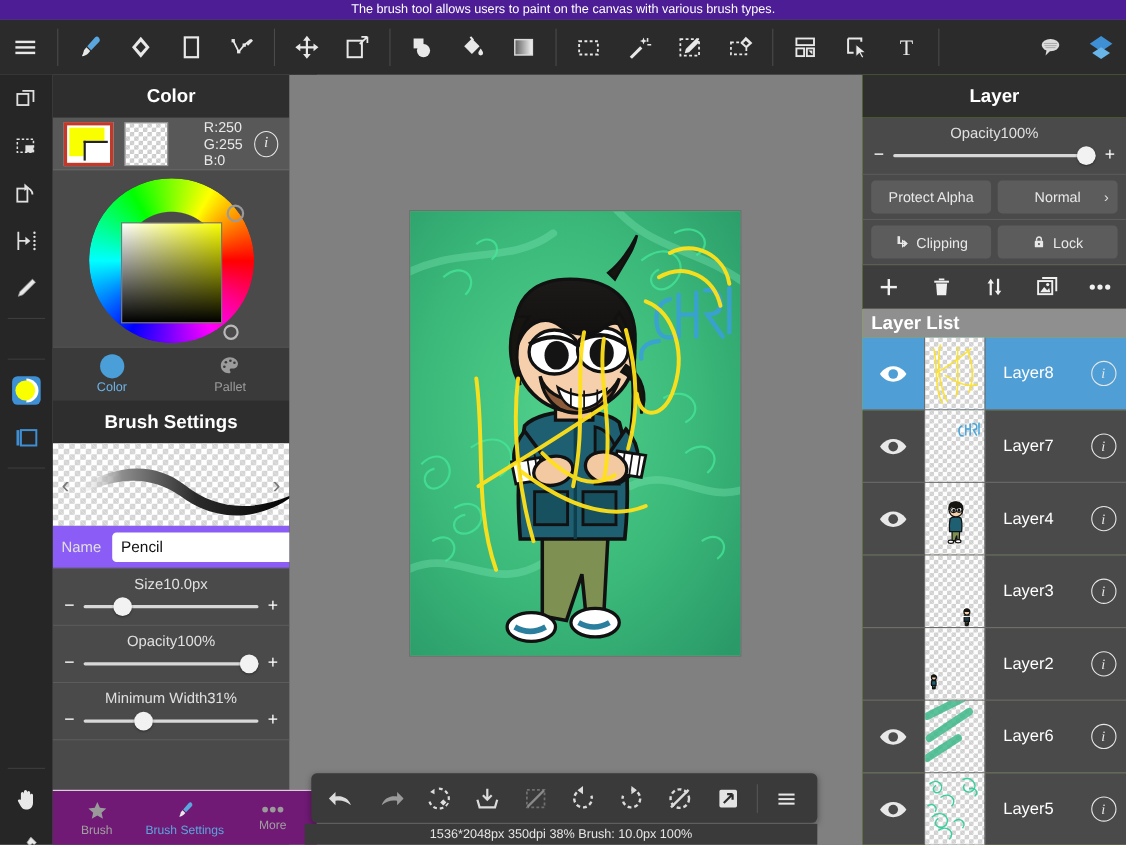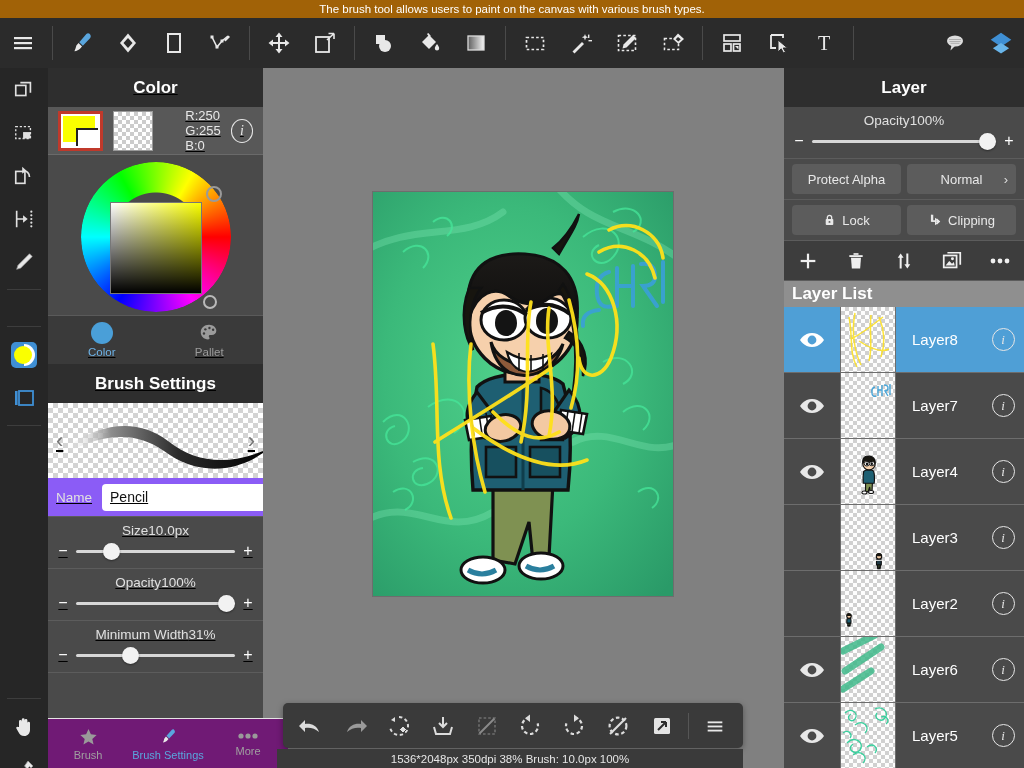--- a/index.html
+++ b/index.html
@@ -8,21 +8,21 @@
     background: #808080;
     font-family: "Liberation Sans", sans-serif;
     overflow: hidden;
     -webkit-font-smoothing: antialiased;
   }
   #app { position: relative; width: 1024px; height: 768px; }
 
   
   .hint-bar {
     position: absolute; left: 0; top: 0; width: 1024px; height: 18px;
-    background: #a16207; color: #fff;
+    background: #4c1d95; color: #fff;
     font-size: 11.5px; line-height: 18px; text-align: center;
   }
 
   
   .topbar {
     position: absolute; left: 0; top: 18px; width: 1024px; height: 50px;
     background: #2b2b2b;
     display: flex; align-items: center;
   }
   .tgroup { display:flex; align-items:center; height:50px; }
@@ -43,21 +43,21 @@
   .rbtn {
     width: 48px; height: 43px;
     display:flex; align-items:center; justify-content:center;
     cursor:pointer;
   }
   .rsep { width: 34px; height:1px; background:#3d3d3d; margin: 6px auto; }
 
   
   .lpanel {
     position:absolute; left:48px; top:68px; width:215px; height:700px;
-    background:#4a4a4a; overflow:hidden;text-decoration:underline;
+    background:#4a4a4a; overflow:hidden;
   }
   .panel-title {
     height:39px; background:#2e2e2e; color:#fff;
     font-size:17px; font-weight:bold; display:flex;
     align-items:center; justify-content:center;
   }
   .swatch-row {
     height:48px; background:#585858; display:flex; align-items:center;
     padding:0 10px; gap:10px; border-bottom:1px solid #6a6a6a;
   }
@@ -806,33 +806,33 @@
         <span>Protect Alpha</span>
       </div>
       <div class="seg">
         <span>Normal</span>
         <span class="caret">›</span>
       </div>
     </div>
 
     <div class="segrow">
       <div class="seg">
+        <svg width="14" height="14" viewBox="0 0 24 24">
+          <path d="M6 3 L6 14 L13 14 L13 19 L19 14.5 L13 10 L13 14" fill="none" stroke="#e8e8e8" stroke-width="2"></path>
+          <path d="M6 3 L6 15 L15 15 L15 20 L21 14.5 L15 9 L15 13 L9 13 L9 3 Z" fill="#e8e8e8"></path>
+          </svg>
+        <span>Clipping</span>
+      </div>
+      <div class="seg">
         <svg width="13" height="14" viewBox="0 0 24 24">
           <rect x="5" y="10" width="14" height="11" rx="1.6" fill="#e8e8e8"></rect>
           <path d="M8 10 V7.5 a4 4 0 0 1 8 0 V10" fill="none" stroke="#e8e8e8" stroke-width="2.4"></path>
           <circle cx="12" cy="15.5" r="1.8" fill="#5c5c5c"></circle>
           </svg>
         <span>Lock</span>
-      </div>
-      <div class="seg">
-        <svg width="14" height="14" viewBox="0 0 24 24">
-          <path d="M6 3 L6 14 L13 14 L13 19 L19 14.5 L13 10 L13 14" fill="none" stroke="#e8e8e8" stroke-width="2"></path>
-          <path d="M6 3 L6 15 L15 15 L15 20 L21 14.5 L15 9 L15 13 L9 13 L9 3 Z" fill="#e8e8e8"></path>
-          </svg>
-        <span>Clipping</span>
       </div>
     </div>
 
     <div class="layer-actions">
       <div class="rbtn2">
         <svg width="22" height="22" viewBox="0 0 24 24">
             <g fill="#f0f0f0">
           <rect x="10.8" y="4" width="2.4" height="16"></rect>
               <rect x="4" y="10.8" width="16" height="2.4"></rect>
             </g>

